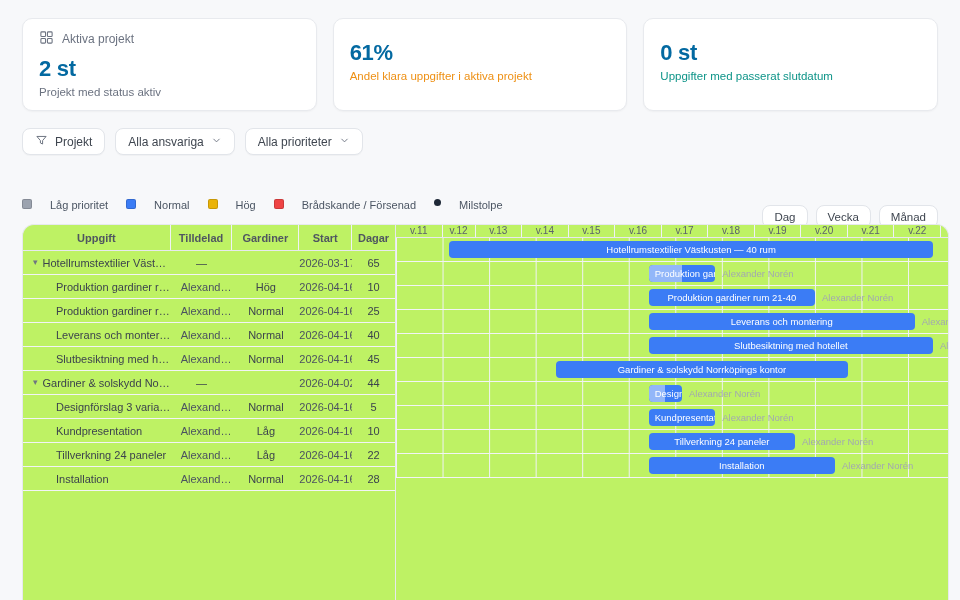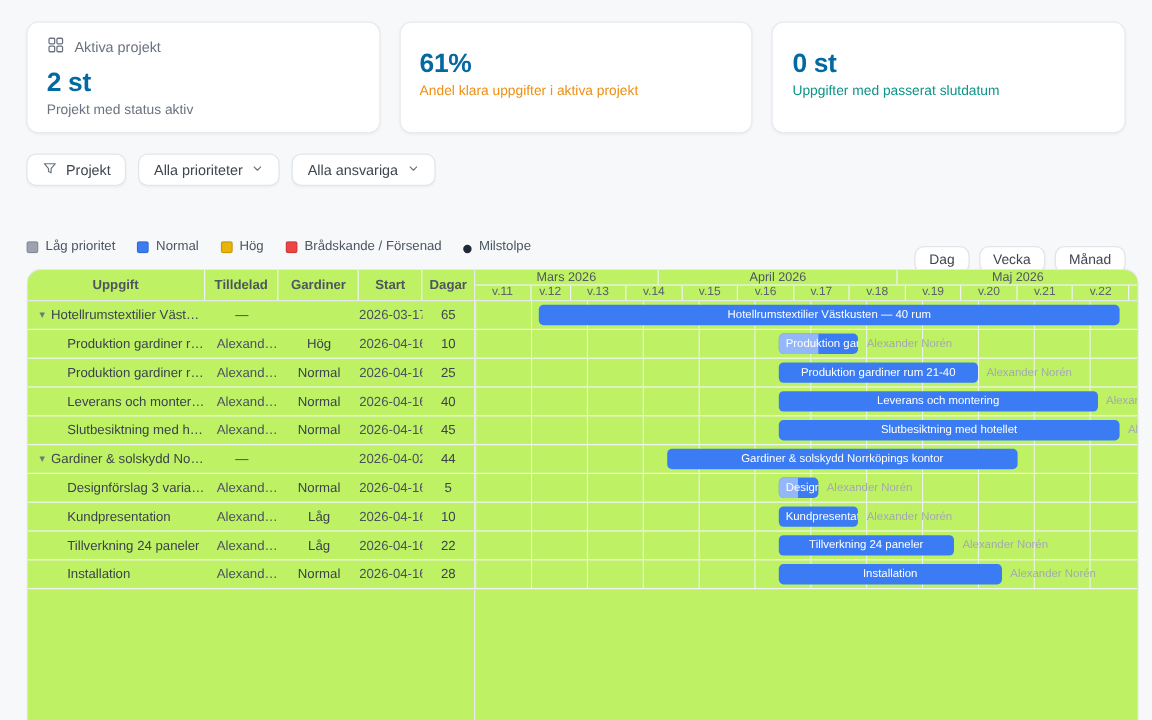--- a/index.html
+++ b/index.html
@@ -25,21 +25,21 @@
   .filters { position:absolute; top:128px; left:22px; display:flex; gap:10px; }
   .pill {
     display:inline-flex; align-items:center; gap:7px; background:#fff;
     border:1px solid #e2e5ea; border-radius:8px; padding:0 12px; height:27px;
     font-size:12px; color:#3f4650; font-weight:500; box-shadow:0 1px 1px rgba(20,24,31,.03);
     cursor:pointer; white-space:nowrap;
   }
   
   .legend-row { position:absolute; top:181px; left:22px; right:22px; display:flex; align-items:center; justify-content:space-between; }
   .legend { display:flex; align-items:center; gap:18px; font-size:11px; color:#4b5563; }
-  .legend-item { display:flex; align-items:flex-end; gap:6px; }
+  .legend-item { display:flex; align-items:flex-start; gap:18px; }
   .swatch { width:10px; height:10px; border-radius:2px; }
   .swatch.dot { width:7px; height:7px; border-radius:50%; }
   .views { display:flex; gap:8px;margin-top:24px; }
   .view-btn {
     background:#fff; border:1px solid #e2e5ea; border-radius:8px; height:23px;
     padding:0 11px; font-size:11.5px; color:#3f4650; display:inline-flex; align-items:center;
     box-shadow:0 1px 1px rgba(20,24,31,.03); cursor:pointer;
   }
   
   .panel {
@@ -109,29 +109,29 @@
 <div class="filters">
   <button class="pill">
     <span>
       <svg width="13" height="13" viewBox="0 0 24 24" fill="none" stroke="#6b7280" stroke-width="1.8" stroke-linejoin="round">
           <path d="M3.5 4.5h17l-6.5 7.6v6.4l-4-1.9v-4.5z"></path>
         </svg>
     </span>
     <span>Projekt</span>
   </button>
   <button class="pill">
-    <span>Alla prioriteter</span>
+    <span>Alla ansvariga</span>
     <span>
       <svg width="11" height="11" viewBox="0 0 24 24" fill="none" stroke="#6b7280" stroke-width="2" stroke-linecap="round" stroke-linejoin="round">
           <path d="M6 9l6 6 6-6"></path>
         </svg>
     </span>
   </button>
   <button class="pill">
-    <span>Alla ansvariga</span>
+    <span>Alla prioriteter</span>
     <span>
       <svg width="11" height="11" viewBox="0 0 24 24" fill="none" stroke="#6b7280" stroke-width="2" stroke-linecap="round" stroke-linejoin="round">
           <path d="M6 9l6 6 6-6"></path>
         </svg>
     </span>
   </button>
 </div>
 
 <div class="legend-row">
   <div class="legend" id="legend">
@@ -261,25 +261,20 @@
             <span class="nm">Installation</span>
           </div>
           <div class="cell-l c1">Alexander Norén</div>
           <div class="cell-c c2">Normal</div>
           <div class="cell-c c3" style="color: rgb(75, 82, 96);">2026-04-16</div>
           <div class="cell-c c4">28</div>
         </div>
       </div>
   </div>
   <div class="tl" id="tl">
-    <div class="tl-months" id="tlMonths">
-        <div class="m-cell" style="width: 152.964px;">Mars 2026</div>
-        <div class="m-cell" style="width: 199.518px;">April 2026</div>
-        <div class="m-cell" style="width: 199.518px;">Maj 2026</div>
-      </div>
     <div class="tl-weeks" id="tlWeeks">
         <div class="w-cell" style="width: 46.5542px;">v.11</div>
         <div class="w-cell" style="width: 33px;">v.12</div>
         <div class="w-cell" style="width: 46.5542px;">v.13</div>
         <div class="w-cell" style="width: 46.5542px;">v.14</div>
         <div class="w-cell" style="width: 46.5542px;">v.15</div>
         <div class="w-cell" style="width: 46.5542px;">v.16</div>
         <div class="w-cell" style="width: 46.5542px;">v.17</div>
         <div class="w-cell" style="width: 46.5542px;">v.18</div>
         <div class="w-cell" style="width: 46.5542px;">v.19</div>

